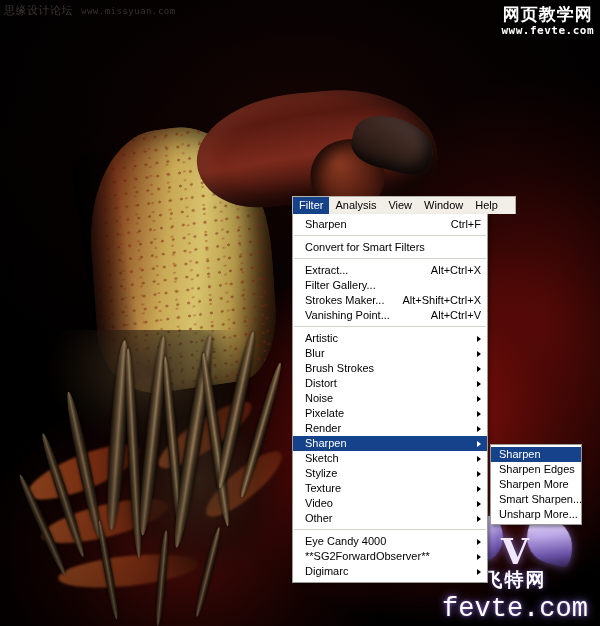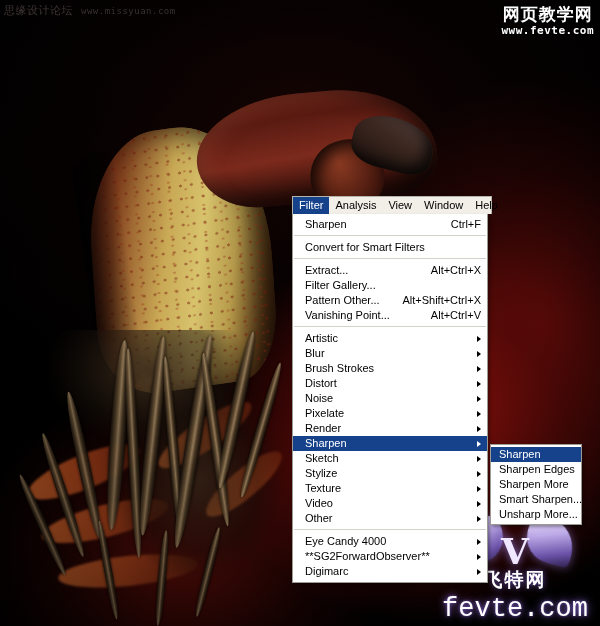--- a/index.html
+++ b/index.html
@@ -227,21 +227,21 @@
     font-size: 27px;
     color: #ffffff;
     letter-spacing: 0px;
     text-shadow: 0 0 9px rgba(150,115,225,0.95), 0 0 3px rgba(110,80,190,0.9);
   }
 
   
   .menubar {
     position: absolute;
     left: 292px; top: 196px;
-    width: 200px;
+    width: 224px;
     height: 18px;
     background: #f1efe8;
     border: 1px solid #b5b2a8;
     border-bottom: none;
     display: flex;
     align-items: stretch;
     box-sizing: border-box;
     font-size: 11px;
     color: #000;
   }
@@ -396,21 +396,21 @@
       </div>
       <div class="sep"></div>
       <div class="mi">
         <span class="label">Extract...</span>
         <span class="accel">Alt+Ctrl+X</span>
       </div>
       <div class="mi">
         <span class="label">Filter Gallery...</span>
       </div>
       <div class="mi">
-        <span class="label">Pattern Other...</span>
+        <span class="label">Strokes Maker...</span>
         <span class="accel">Alt+Shift+Ctrl+X</span>
       </div>
       <div class="mi">
         <span class="label">Vanishing Point...</span>
         <span class="accel">Alt+Ctrl+V</span>
       </div>
       <div class="sep"></div>
       <div class="mi">
         <span class="label">Artistic</span>
         <span class="arrow"></span>

